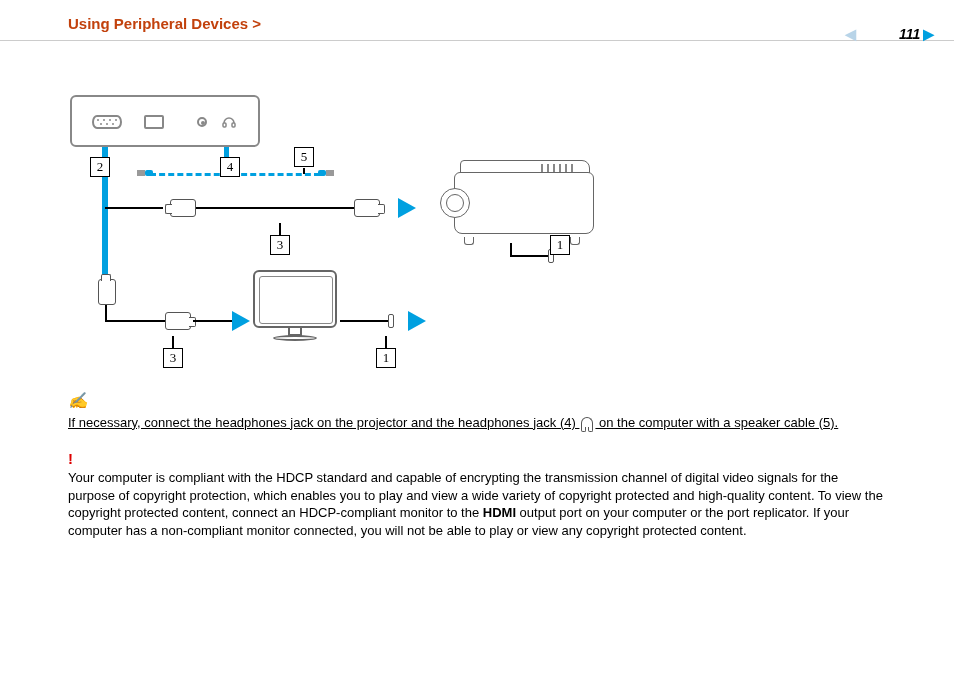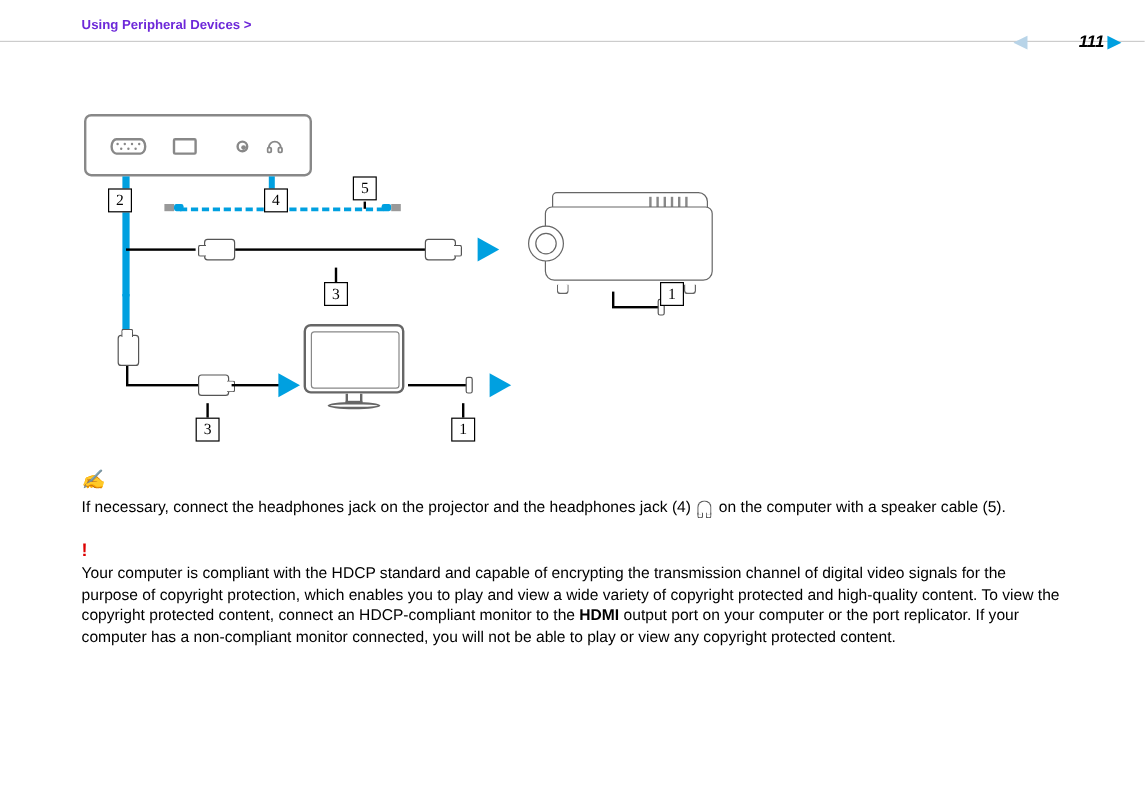--- a/index.html
+++ b/index.html
@@ -10,23 +10,23 @@
     background: #fff;
     position: relative;
     color: #000;
   }
   .header {
     padding: 14px 0 6px 68px;
     border-bottom: 1px solid #ccc;
     position: relative;
   }
   .header-line1, .header-line2 {
-    font-size: 11px;
+    font-size: 15px;
     font-weight: bold;
-    color: #6d28d9;
+    color: #c2410c;
     line-height: 1.3;
   }
   .page-nav {
     position: absolute;
     right: 20px;
     top: 26px;
     display: flex;
     align-items: center;
     gap: 3px;
   }
@@ -232,21 +232,21 @@
     color: #00a0e0;
     font-size: 16px;
     font-style: italic;
     font-family: "Comic Sans MS", cursive;
   }
   .caution-icon {
     color: #d00;
     font-weight: bold;
     font-size: 15px;
   }
-  .para1 { margin-top: 2px; }
+  .para1 { margin-top: 2px; text-decoration: underline; }
   .para2-block { margin-top: 18px; }
   .bold { font-weight: bold; }
   .inline-icon {
     display:inline-block;
     width:12px; height:12px;
     vertical-align:middle;
     position:relative;
     border:1.3px solid #555;
     border-bottom:none;
     border-radius: 6px 6px 0 0;

